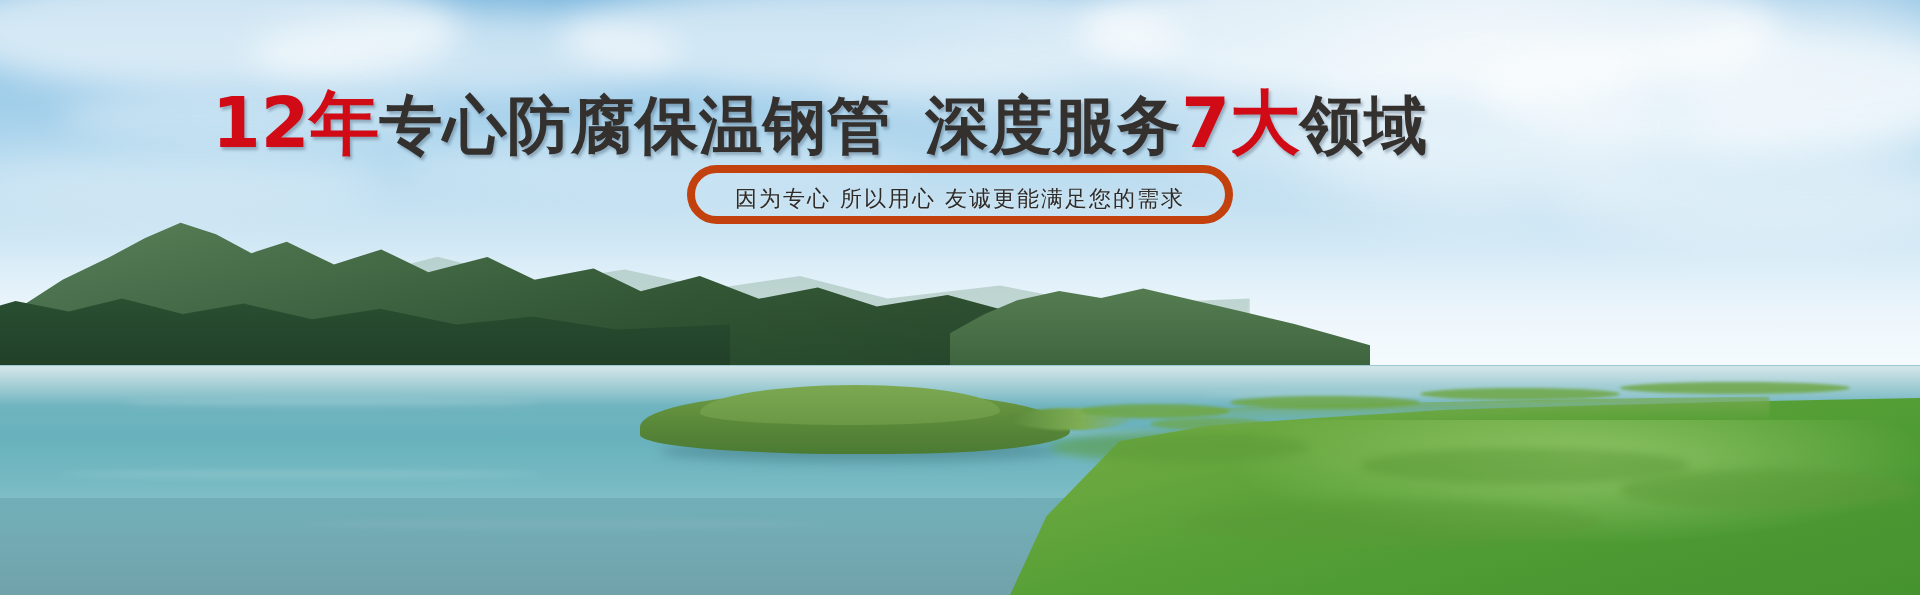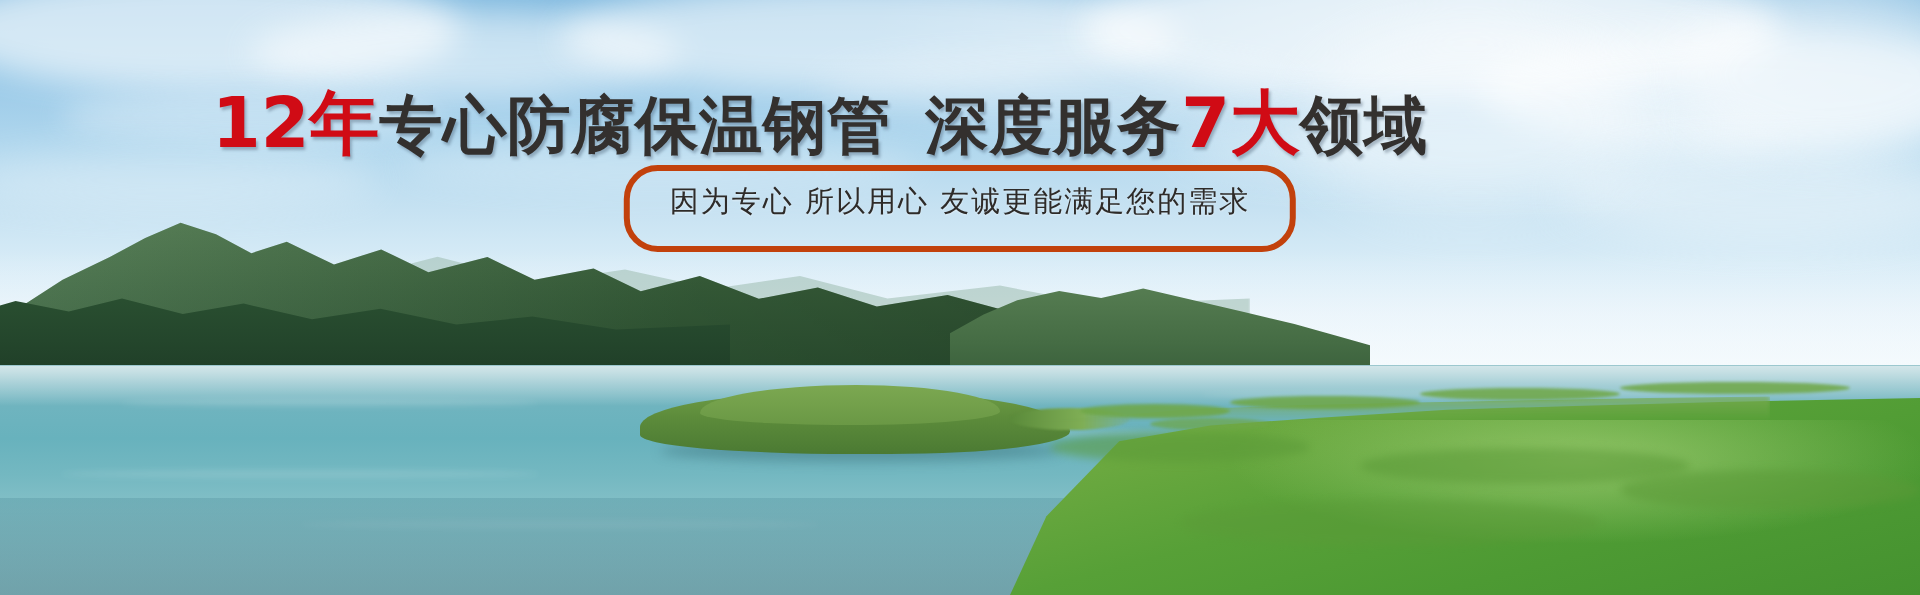--- a/index.html
+++ b/index.html
@@ -163,22 +163,22 @@
     text-shadow:2px 3px 3px rgba(40,60,80,.32);
     margin-top:6px;
   }
   .hl-red{color:#d00b15;font-size:70px;font-weight:700;letter-spacing:0;}
   .hl-dark{color:#33302e;}
   .hl-gap{display:inline-block;width:34px;}
 
   
   .pill{
     position:absolute;left:50%;top:165px;transform:translateX(-50%);
-    padding:11px 40px 24px;border:6px solid #c2410c;border-radius:34px;
-    color:#2e2b29;font-size:29px;font-weight:400;letter-spacing:2px;
+    padding:11px 40px 2px;border:8px solid #c2410c;border-radius:34px;
+    color:#2e2b29;font-size:22px;font-weight:400;letter-spacing:2px;
     white-space:nowrap;background:rgba(255,255,255,.02);
     text-shadow:0 1px 2px rgba(255,255,255,.45);
   }
 
   
   .cards{
     position:absolute;left:50%;top:265px;transform:translateX(-50%);
     display:flex;gap:18px;
   }
   .card{

